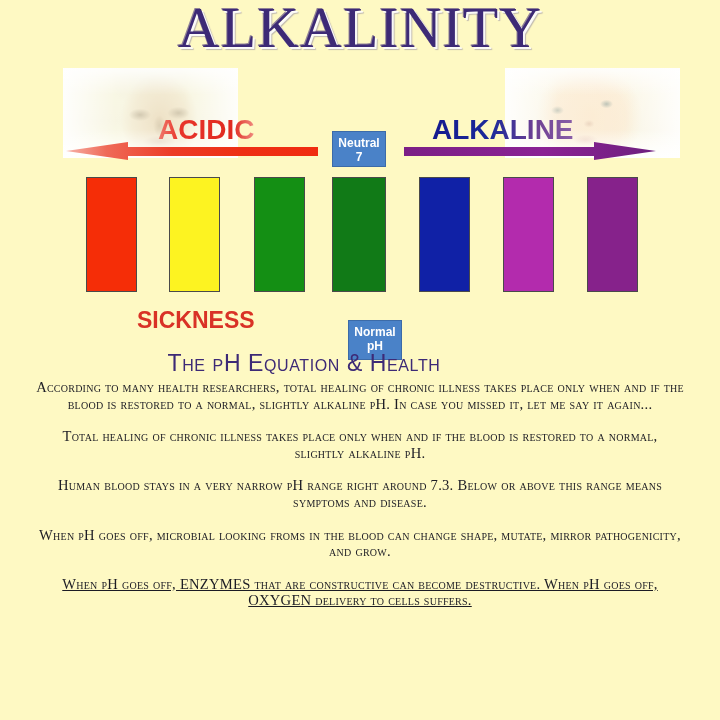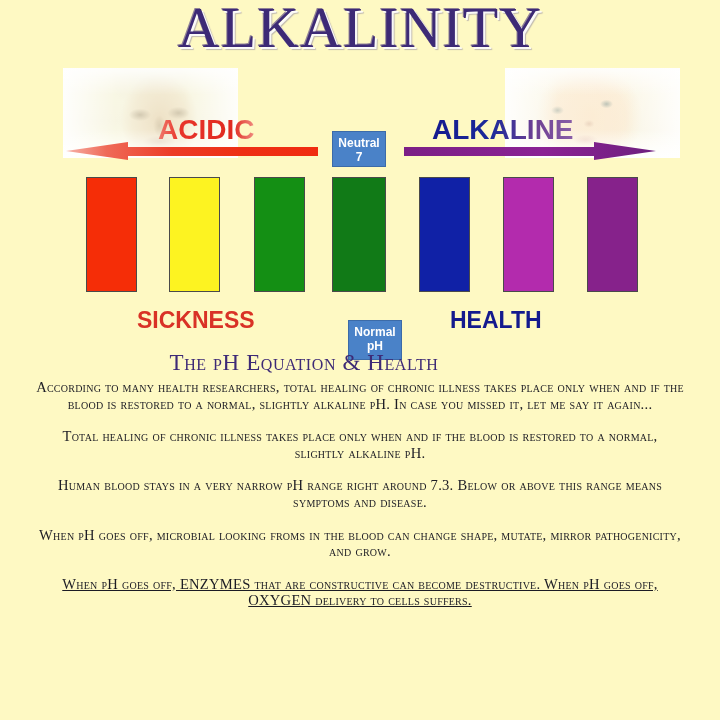--- a/index.html
+++ b/index.html
@@ -151,21 +151,21 @@
   }
   #label-sickness { left: 137px; top: 307px; color: #d93226; }
   #label-health   { left: 450px; top: 307px; color: #141a8e; }
 
   
   #equation-heading {
     position: absolute;
     left: 0; top: 350px;
     width: 608px;
     text-align: center;
-    font-family: Liberation Serif, serif;
+    font-family: Liberation Sans, sans-serif;
     font-size: 23px;
     font-variant: small-caps;
     letter-spacing: .6px;
     color: #3d2a76;
     white-space: nowrap;
   }
 
   
   #body-copy {
     position: absolute;
@@ -246,21 +246,20 @@
   <div class="bluebox" id="box-neutral">
     <div>Neutral</div>
     <div>7</div>
   </div>
   <div class="bluebox" id="box-normal">
     <div>Normal</div>
     <div>pH</div>
   </div>
 
   <div class="outcome" id="label-sickness">SICKNESS</div>
-  <div class="outcome" id="label-health">HEALTH</div>
 
   <div id="equation-heading">The pH Equation &amp; Health</div>
 
   <div id="body-copy">
       <p>According to many health researchers, total healing of chronic illness takes place only when and if the blood is restored to a normal, slightly alkaline pH. In case you missed it, let me say it again...</p>
       <p class="narrow">Total healing of chronic illness takes place only when and if the blood is restored to a normal, slightly alkaline pH.</p>
       <p class="narrow">Human blood stays in a very narrow pH range right around 7.3. Below or above this range means symptoms and disease.</p>
       <p>When pH goes off, microbial looking froms in the blood can change shape, mutate, mirror pathogenicity, and grow.</p>
       <p class="narrow">When pH goes off, ENZYMES that are constructive can become destructive. When pH goes off, OXYGEN delivery to cells suffers.</p>
     </div>

